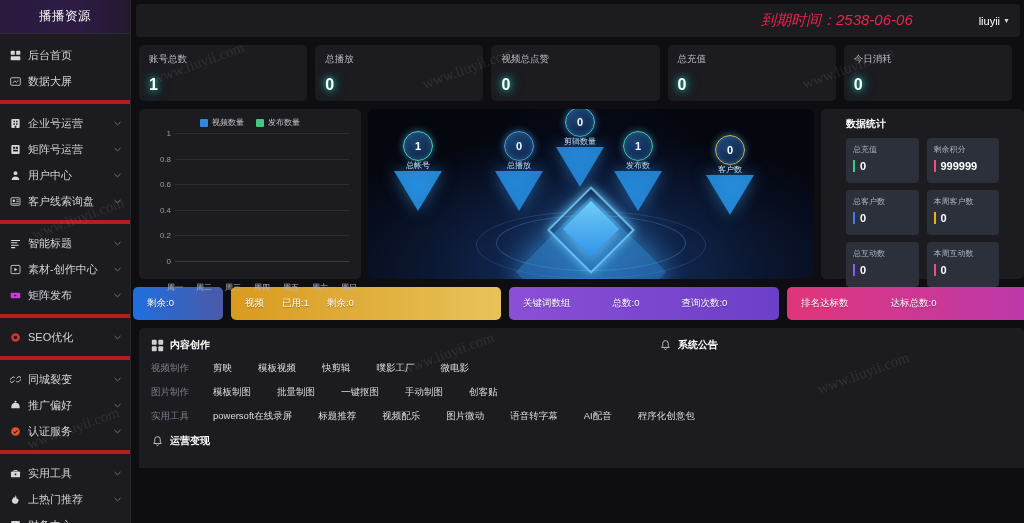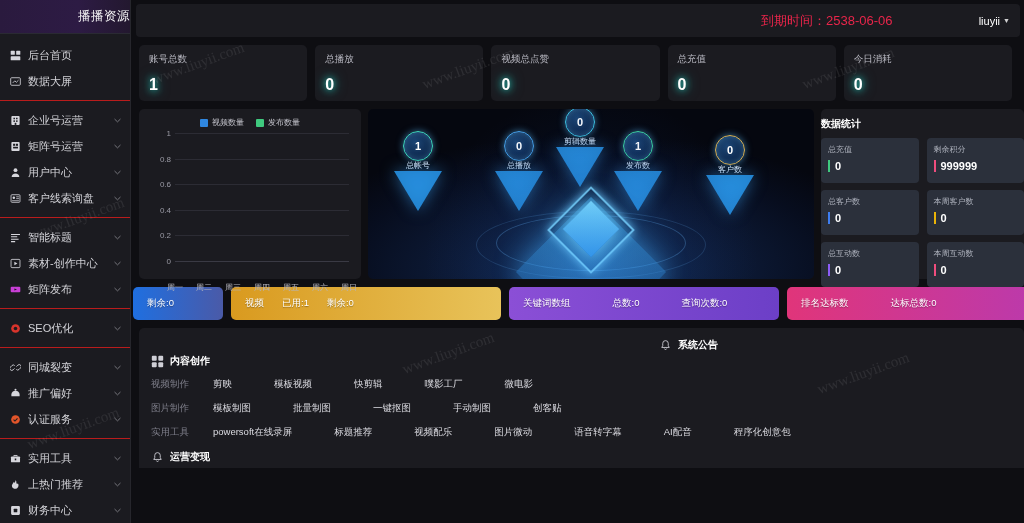--- a/index.html
+++ b/index.html
@@ -18,27 +18,27 @@
     background: #1b1b20;
     border-right: 1px solid #26262c;
     display: flex; flex-direction: column;
     overflow: hidden;
     position: relative;
     flex: 0 0 131px;
   }
   .brand {
     height: 34px; flex: 0 0 34px;
     background: linear-gradient(90deg,#2a1a3e 0%, #2d1b44 60%, #23182f 100%);
-    display: flex; align-items: center; justify-content: flex-end;
+    display: flex; align-items: center; justify-content: center;
     border-bottom: 1px solid #2a2a33;
   }
   .brand-text { font-size: 12.5px; color: #ffffff; letter-spacing: .5px; }
   .nav { flex: 1 1 auto; overflow: hidden; padding-top: 6px; }
   .nav-group { padding: 2px 0; }
-  .nav-group + .nav-group { border-top: 1px solid #b91c1c; margin-top: 4px; padding-top: 6px; }
+  .nav-group + .nav-group { border-top: 4px solid #b91c1c; margin-top: 4px; padding-top: 6px; }
   .nav-item {
     height: 26px; display: flex; align-items: center;
     padding: 0 8px 0 9px; cursor: pointer;
     font-size: 11px; color: #d3d3d8;
     position: relative;
   }
   .nav-ico {
     width: 13px; height: 13px; margin-right: 6px;
     display: inline-flex; align-items: center; justify-content: center;
     flex: 0 0 13px;
@@ -51,21 +51,21 @@
   
   .main { flex: 1 1 auto; height: 523px; overflow: hidden; background: #0e0e12; position: relative;}
   .topbar {
     margin: 4px 4px 0 5px;
     height: 33px;
     background: #1b1b20;
     border-radius: 4px;
     display: flex; align-items: center; justify-content: flex-end;
     padding: 0 10px;
   }
-  .expire { font-size: 13px; color: #e8254a; margin-right: auto; margin-left: 615px; white-space: nowrap; }
+  .expire { font-size: 15px; color: #e8254a; margin-right: auto; margin-left: 615px; white-space: nowrap; font-style: italic; }
   .admin { font-size: 11px; color: #ffffff; display: flex; align-items: center; gap: 3px; cursor: pointer;}
   .admin .caret { font-size: 7px; opacity: .8; }
 
   
   .cards { display: flex; gap: 8px; padding: 8px 12px 0 8px; }
   .card {
     flex: 1 1 0; height: 56px;
     background: #1b1b20; border-radius: 5px;
     padding: 8px 10px;
     display: flex; flex-direction: column; justify-content: space-between;
@@ -147,21 +147,21 @@
     width:190px; height:56px; border-radius:50%;
     border:1px solid rgba(110,190,255,.30);
   }
   .halo2{
     position:absolute; left:50%; bottom:-6px; transform:translateX(-50%);
     width:230px; height:68px; border-radius:50%;
     border:1px solid rgba(110,190,255,.18);
   }
 
   
-  .stats-panel { flex: 0 0 203px; padding: 8px 0; }
+  .stats-panel { flex: 0 0 203px; padding: 8px 25px; }
   .stats-title { font-size: 10px; color: #ffffff; font-weight: bold; margin-bottom: 7px; }
   .stats-grid { display: grid; grid-template-columns: 1fr 1fr; gap: 7px 8px; }
   .stat-box { background: #2b303b; border-radius: 4px; padding: 6px 7px; height: 45px; }
   .stat-name { font-size: 8px; color: #aeb2bd; margin-bottom: 5px; white-space: nowrap; }
   .stat-val { font-size: 11px; font-weight: bold; color: #ffffff; padding-left: 5px; border-left: 2px solid #888; line-height: 1.1; }
 
   
   .bars { display: flex; gap: 8px; padding: 8px 0 0 8px; overflow: hidden; }
   .bar {
     height: 33px; border-radius: 5px;
@@ -179,28 +179,28 @@
   
   .content-panel {
     margin: 8px 0 0 8px;
     background: #1b1b20;
     border-radius: 5px 5px 0 0;
     padding: 10px 12px 4px 12px;
     height: 140px;
     position: relative;
     overflow: hidden;
   }
-  .sec-head { display: flex; align-items: center; gap: 6px; margin-bottom: 10px; margin-top: 16px; }
+  .sec-head { display: flex; align-items: center; gap: 6px; margin-bottom: 10px; }
   .sec-ico { width: 13px; height: 13px; display: inline-flex; }
   .sec-ico svg { width: 13px; height: 13px; }
   .sec-title { font-size: 10px; font-weight: bold; color: #ffffff; }
   .announce { position: absolute; left: 520px; top: 10px; display: flex; align-items: center; gap: 6px; }
   .row { display: flex; align-items: center; margin-bottom: 11px; }
   .row-label { width: 62px; flex: 0 0 62px; font-size: 9.5px; color: #7d7d88; }
-  .chips { display: flex; flex-wrap: wrap; gap: 16px; justify-content: space-between; }
+  .chips { display: flex; flex-wrap: wrap; gap: 0; justify-content: space-between; }
   .chip {
     font-size: 9.5px; color: #dcdce2; margin-right: 26px; cursor: pointer; white-space: nowrap;
   }
   .row-sub { margin-left: 62px; margin-bottom: 10px; display: flex; }
 
   .ops-head { display: flex; align-items: center; gap: 6px; margin-top: 4px; }
 
   
   .wm {
     position: absolute; color: rgba(255,255,255,.085);

